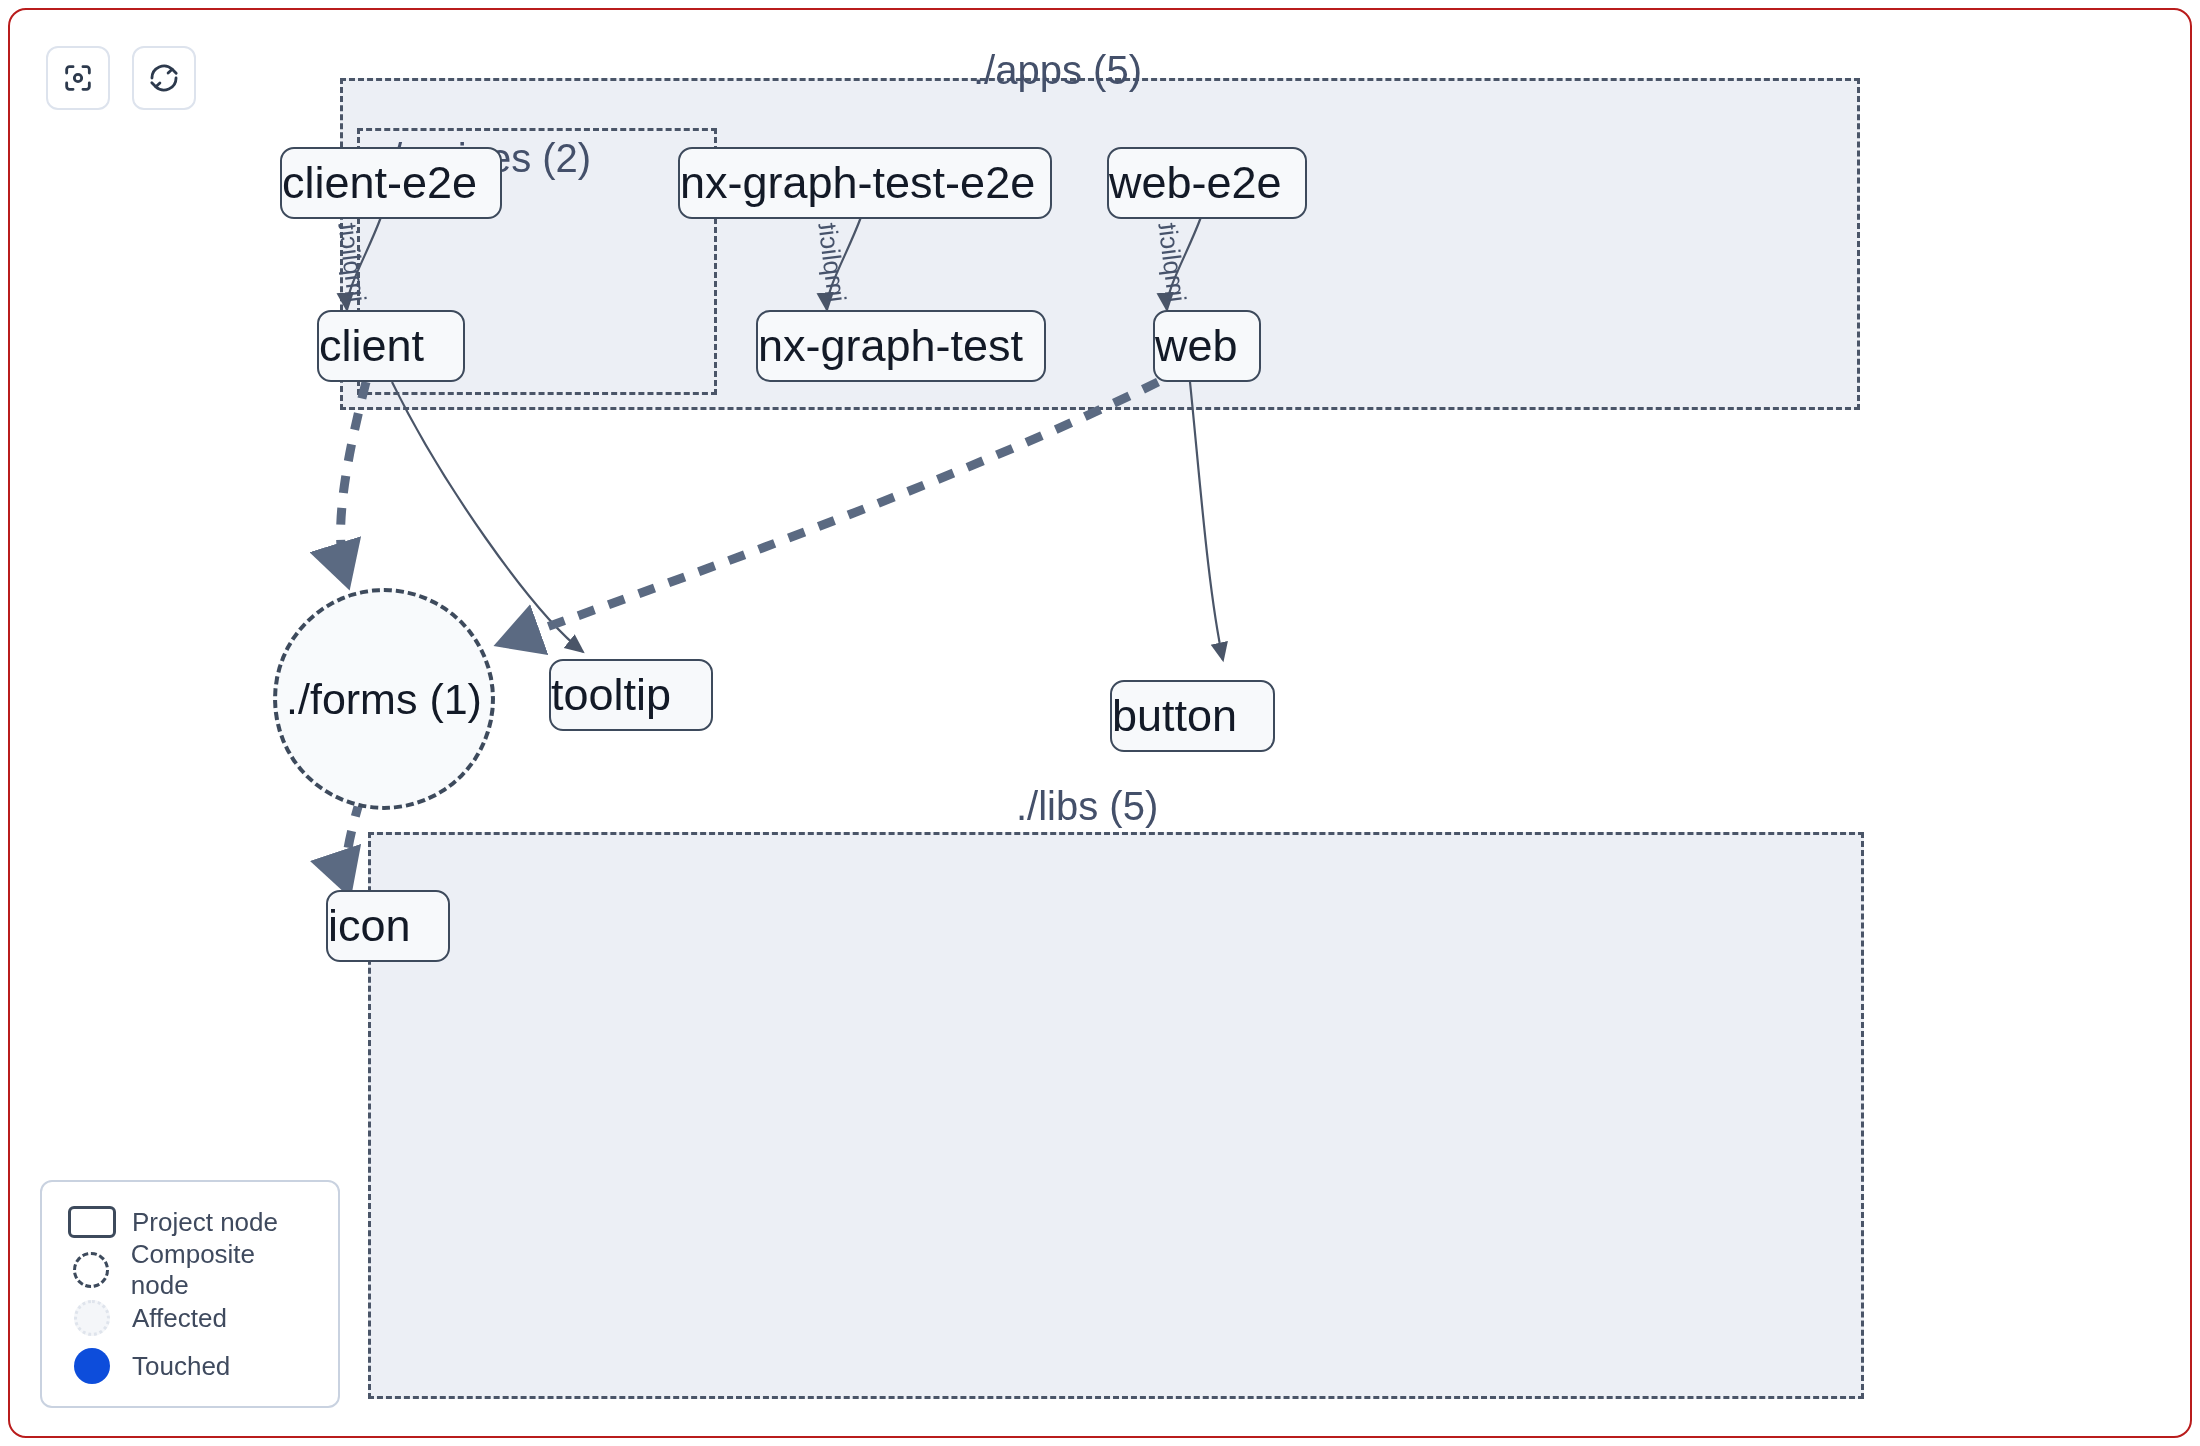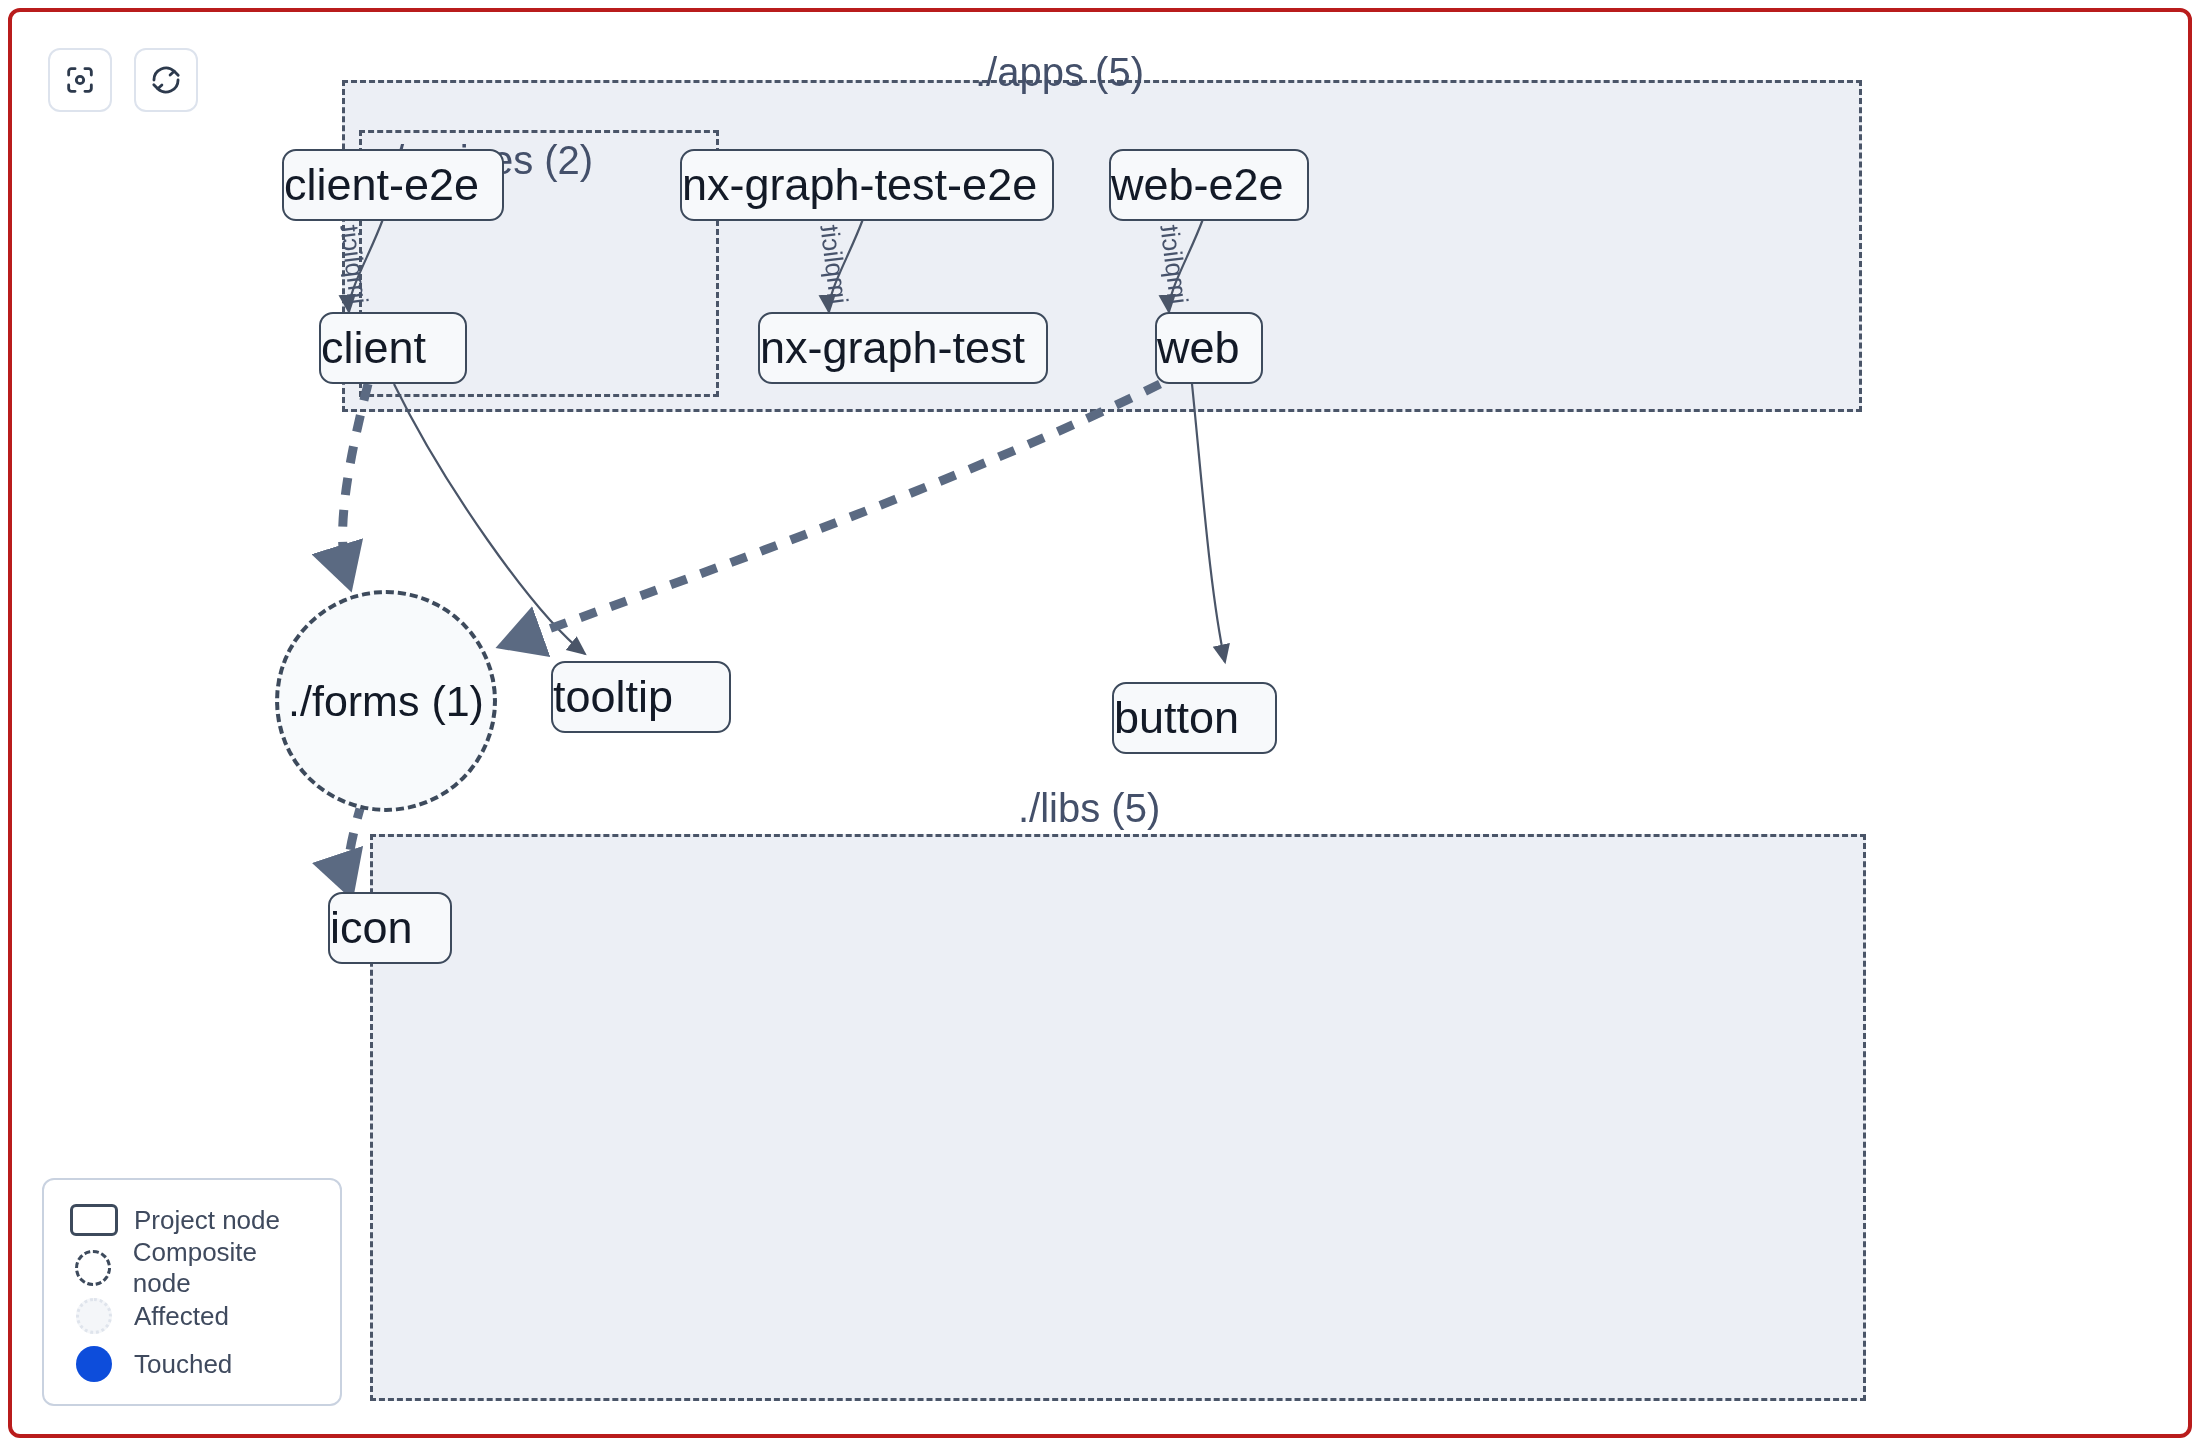--- a/index.html
+++ b/index.html
@@ -15,22 +15,22 @@
     width: 2200px; height: 1446px;
     background: #ffffff;
   }
 
   
   .panel {
     position: absolute;
     left: 8px; top: 8px;
     width: 2184px; height: 1430px;
     background: #ffffff;
-    border: 4px solid #b91c1c;
-    border-radius: 12px;
+    border: 2px solid #b91c1c;
+    border-radius: 18px;
     overflow: hidden;
   }
 
   
   .toolbar { position: absolute; left: 36px; top: 36px; display: flex; gap: 22px; z-index: 40; }
   .tool-btn {
     width: 64px; height: 64px;
     background: #ffffff;
     border: 2px solid #dde3ed;
     border-radius: 12px;
@@ -210,21 +210,21 @@
       </div>
 
       <div class="node" style="left:1143px; top:300px; width:108px; height:72px;">
         <span>web</span>
       </div>
 
       <div class="composite" style="left:263px; top:578px; width:222px; height:222px;">
         <span>./forms (1)</span>
       </div>
 
-      <div class="node" style="left:539px; top:649px; width:180px; height:72px;">
+      <div class="node" style="left:539px; top:649px; width:164px; height:72px;">
         <span>tooltip</span>
       </div>
 
       <div class="node" style="left:1100px; top:649px; width:165px; height:72px;margin-top:21px;">
         <span>button</span>
       </div>
 
       <div class="node" style="left:316px; top:880px; width:124px; height:72px;">
         <span>icon</span>
       </div>

